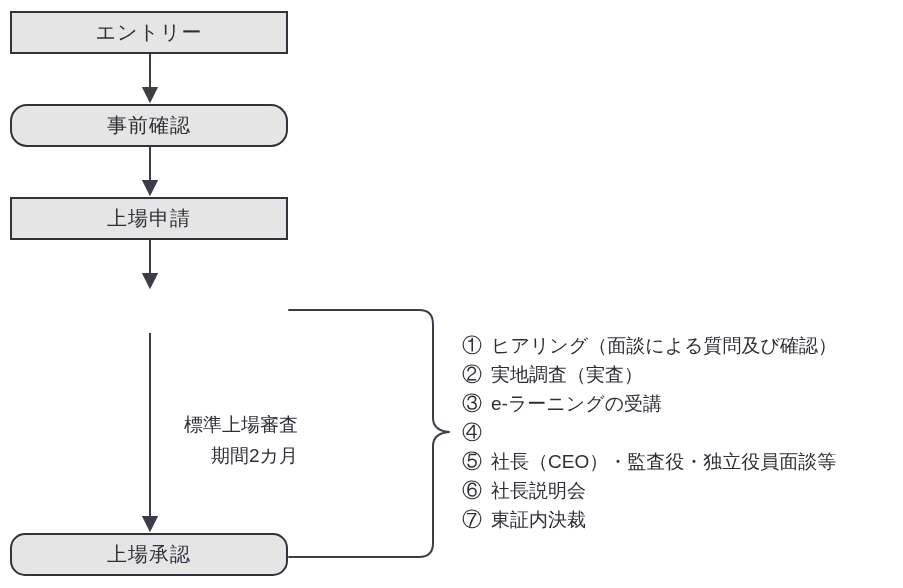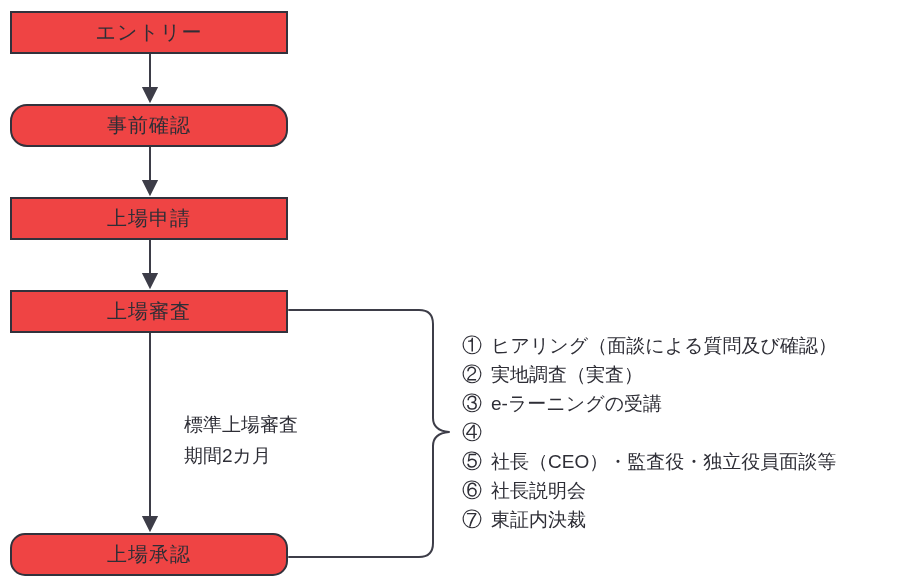--- a/index.html
+++ b/index.html
@@ -14,32 +14,32 @@
     background:var(--background);
     font-family:"Liberation Sans", sans-serif;
     color:var(--text);
     overflow:hidden;
   }
   .canvas{position:relative;width:903px;height:588px;}
   .connectors{position:absolute;left:0;top:0;width:903px;height:588px;}
   .flow-box{
     position:absolute;left:10px;width:278px;height:43px;
     box-sizing:border-box;border:2.5px solid var(--box-border);
-    background:#ef4444;
+    background:#e5e5e5;
     display:flex;align-items:center;justify-content:center;
     font-size:20px;letter-spacing:1px;
   }
   .box-entry{top:11px;}
   .box-precheck{top:104px;border-radius:17px;}
   .box-application{top:197px;}
   .box-examination{top:290px;}
   .box-approval{top:533px;border-radius:15px;}
   .duration-label{
     position:absolute;left:184px;top:409px;
-    font-size:19px;line-height:31px;white-space:nowrap;
+    font-size:19px;line-height:31px;white-space:nowrap;text-align:right;
   }
   .annotation-list{
     position:absolute;left:462px;top:331px;
     font-size:19px;line-height:29px;
   }
   .list-item{display:flex;align-items:center;white-space:nowrap;}
   .list-item .num{
     display:inline-block;min-width:22px;margin-right:7px;
     font-size:20px;
   }
@@ -73,23 +73,20 @@
 
   <div class="flow-box box-entry">
     <span>エントリー</span>
   </div>
   <div class="flow-box box-precheck">
     <span>事前確認</span>
   </div>
   <div class="flow-box box-application">
     <span>上場申請</span>
   </div>
-  <div class="flow-box box-examination">
-    <span>上場審査</span>
-  </div>
   <div class="flow-box box-approval">
     <span>上場承認</span>
   </div>
 
   <div class="duration-label">
     <div>標準上場審査</div>
     <div>期間2カ月</div>
   </div>
 
   <div class="annotation-list">

